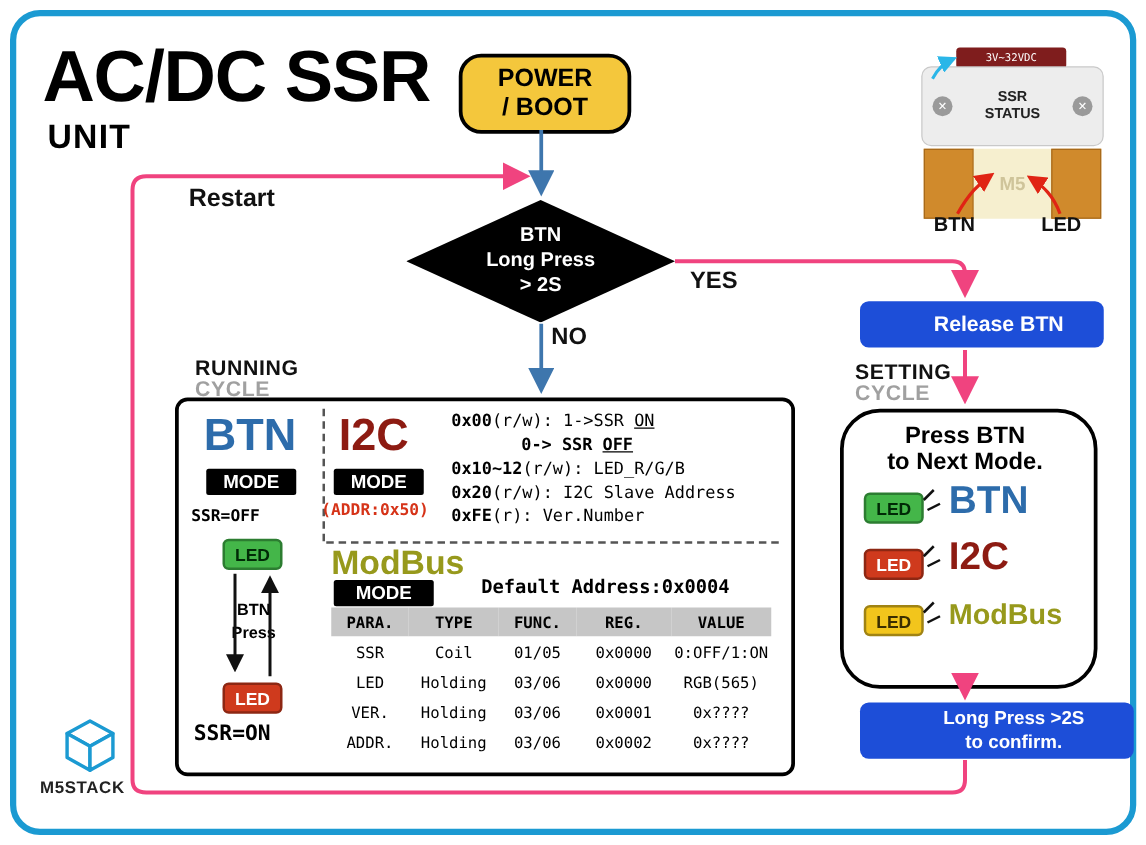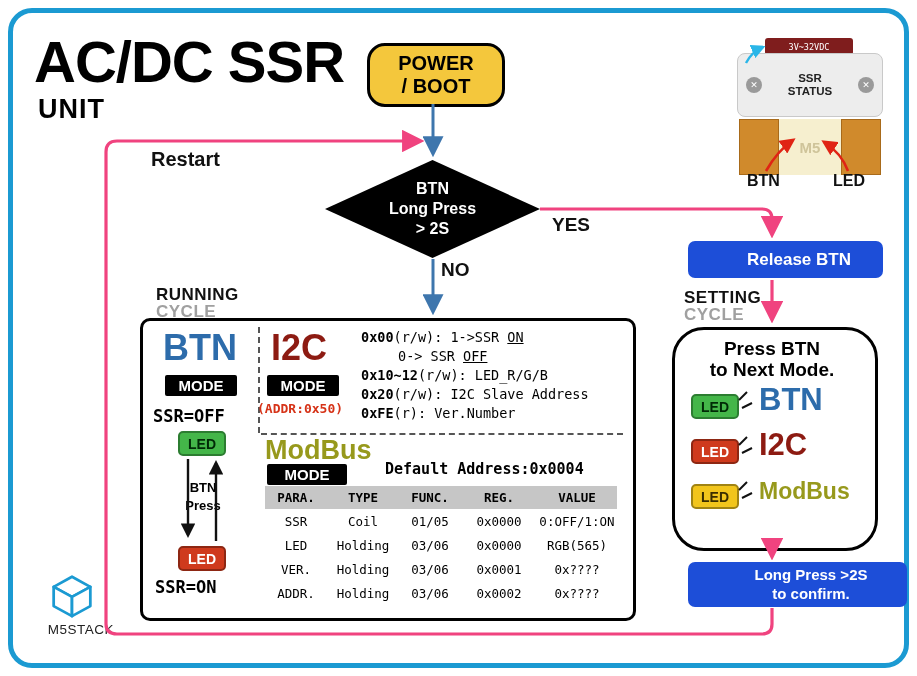--- a/index.html
+++ b/index.html
@@ -53,30 +53,30 @@
   .led-red{background:#cf3a1d;border:2px solid #8d2713;color:#fff;}
   .led-yellow{background:#f2c51c;border:2px solid #a08313;color:#3a2d00;}
 
   .mono{font-family:"DejaVu Sans Mono",monospace;}
   .dash-v{position:absolute;left:115px;top:6px;height:106px;border-left:2px dashed #555;}
   .dash-h{position:absolute;left:118px;top:112px;width:362px;border-top:2px dashed #555;}
 
   .reg-block{left:218px;top:7px;font-family:"DejaVu Sans Mono",monospace;font-size:13.5px;line-height:19px;color:#000;}
   .reg-line b{font-weight:700;}
   .reg-line .u{text-decoration:underline;}
-  .reg-indent{margin-left:37px;}
+  .reg-indent{margin-left:56px;font-weight:bold;}
 
   .mb-table{left:122px;top:165px;display:grid;grid-template-columns:62px 72px 62px 76px 80px;
     font-family:"DejaVu Sans Mono",monospace;font-size:12.5px;color:#000;}
   .mb-table .th{background:#c6c6c6;font-weight:700;text-align:center;padding:4px 0;}
   .mb-table .td{text-align:center;padding:4.5px 0;}
 
   .set-h{width:194px;text-align:center;font-size:19px;font-weight:600;color:#000;}
 
-  .brand-text{left:32px;top:622px;width:82px;text-align:right;font-size:13.5px;font-weight:400;
+  .brand-text{left:32px;top:622px;width:82px;text-align:left;font-size:13.5px;font-weight:700;
     letter-spacing:.5px;color:#222;}
 
   
   .product{left:737px;top:38px;width:146px;height:132px;}
   .pr-conn{position:absolute;left:28px;top:0;width:88px;height:17px;background:#7f1d1d;border-radius:3px;
     color:#fff;font-size:8.5px;display:flex;align-items:center;justify-content:center;
     font-family:"DejaVu Sans Mono",monospace;}
   .pr-module{position:absolute;left:0;top:15px;width:146px;height:64px;background:#ededed;
     border:1px solid #c9c9c9;border-radius:8px;display:flex;align-items:center;justify-content:space-between;
     padding:0 8px;box-sizing:border-box;}
@@ -146,21 +146,21 @@
     <span class="l1">SETTING</span>
     <span class="l2">CYCLE</span>
   </div>
 
   <div class="panel panel-running">
     <div class="dash-v"></div>
     <div class="dash-h"></div>
 
     <div class="abs word-btn" style="left:20px;top:6px;font-size:36px;">BTN</div>
     <div class="abs mode-tag" style="left:22px;top:54px;">MODE</div>
-    <div class="abs mono" style="left:10px;top:85px;font-size:17px;font-weight:700;">SSR=OFF</div>
+    <div class="abs mono" style="left:10px;top:85px;font-size:13px;font-weight:700;">SSR=OFF</div>
     <div class="abs led led-green" style="left:35px;top:110px;">LED</div>
     <div class="abs" style="left:34px;top:158px;width:52px;text-align:center;font-size:13px;font-weight:600;line-height:18px;">
       <span style="display:block">BTN</span>
       <span style="display:block">Press</span>
     </div>
     <div class="abs led led-red" style="left:35px;top:225px;">LED</div>
     <div class="abs mono" style="left:12px;top:256px;font-size:17px;font-weight:700;">SSR=ON</div>
 
     <div class="abs word-i2c" style="left:128px;top:6px;font-size:36px;">I2C</div>
     <div class="abs mode-tag" style="left:124px;top:54px;">MODE</div>

